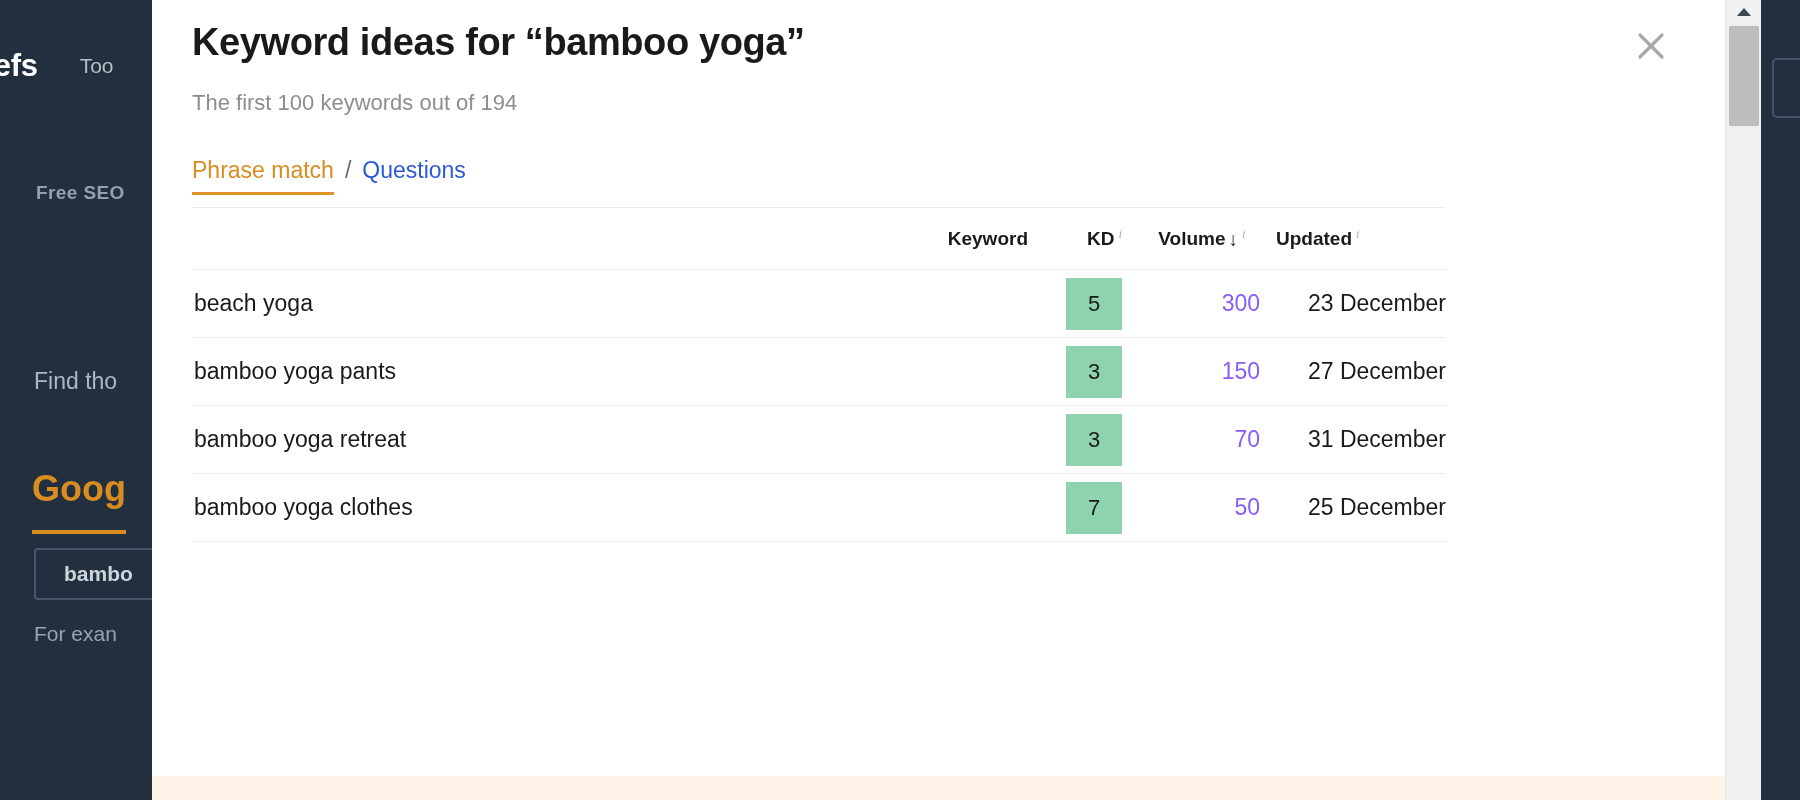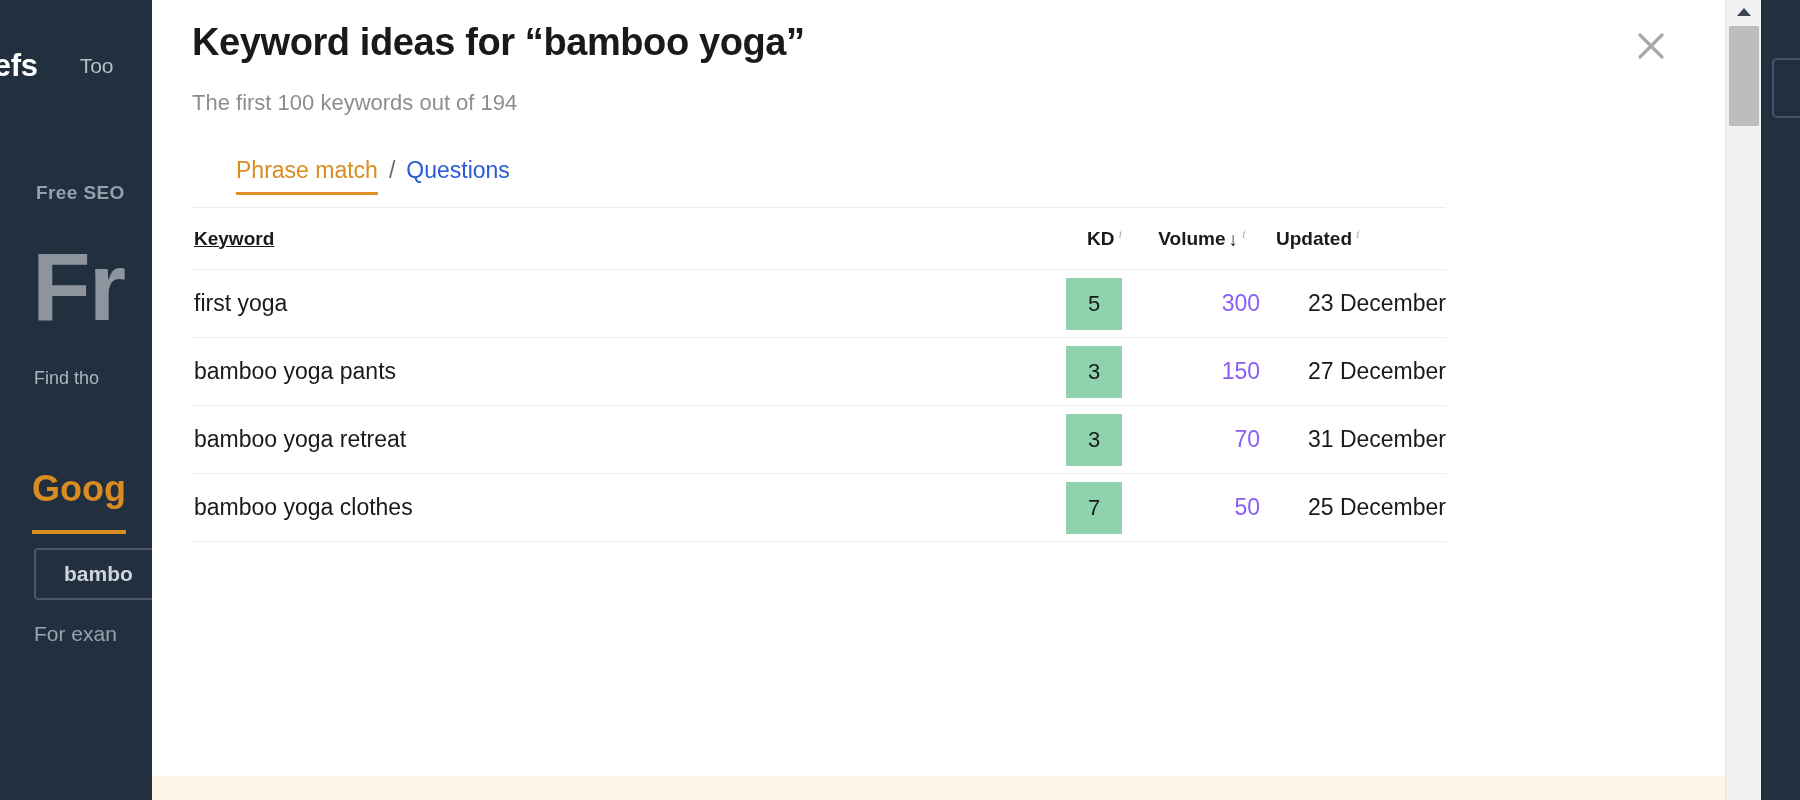--- a/index.html
+++ b/index.html
@@ -33,21 +33,21 @@
     font-size:19px; font-weight:700; color:#96a0ad; letter-spacing:.4px;
     white-space:nowrap;
   }
   #bg-h1 {
     position:absolute; top:232px; left:32px;
     font-size:96px; font-weight:700; color:#8d949e; letter-spacing:-2px;
     white-space:nowrap;
   }
   #bg-sub {
     position:absolute; top:368px; left:34px;
-    font-size:18px; color:#aeb6c1; white-space:nowrap;
+    font-size:23px; color:#aeb6c1; white-space:nowrap;
   }
   #bg-link {
     position:absolute; top:468px; left:32px;
     font-size:36px; font-weight:700; color:#d98c20;
     border-bottom:4px solid #d98c20; padding-bottom:20px;
     white-space:nowrap;
   }
   #bg-search-box {
     position:absolute; top:548px; left:34px;
     width:360px; height:52px;
@@ -91,21 +91,20 @@
   }
   #modal-subtitle {
     position:absolute; left:40px; top:96px;
     font-size:22px; color:#8e8e8e; white-space:nowrap;
   }
 
   #tabs {
     position:absolute; left:40px; top:163px;
     display:flex; align-items:baseline; gap:11px;
     font-size:23px;
-    margin-left:44px;
   }
   #tabs .tab-active {
     color:#d98c20; font-weight:400;
     border-bottom:3px solid #e0922a; padding-bottom:8px;
     cursor:pointer;
   }
   #tabs .tab-sep { color:#6b6b6b; }
   #tabs .tab-link { color:#2a5bd7; cursor:pointer; }
 
   
@@ -120,21 +119,21 @@
   #kw-table col.c-vol  { width:122px; }
   #kw-table col.c-upd  { width:180px; }
 
   #kw-table thead th {
     border-top:1px solid #ececec;
     border-bottom:1px solid #ececec;
     height:62px;
     font-size:19px; font-weight:700; color:#1a1a1a;
     vertical-align:middle;
   }
-  th.h-kw  { text-align:left; padding-left:2px;text-decoration:underline; }
+  th.h-kw  { text-align:right; padding-left:2px; }
   th.h-kd  { text-align:right; padding-right:22px; }
   th.h-vol { padding-right:6px; }
   th.h-upd { text-align:left;  padding-left:10px; }
 
   .info-i {
     font-size:13px; color:#b0b0b0; font-weight:400;
     font-style:italic; vertical-align:super; margin-left:4px;
     font-family:"Liberation Serif", serif;
     cursor:pointer;
   }
@@ -184,21 +183,20 @@
 <body>
 
 <div id="bg-page">
 
   <div id="bg-nav">
     <div id="bg-logo">refs</div>
     <div id="bg-nav-item">Too</div>
   </div>
 
   <div id="bg-eyebrow">Free SEO</div>
-  <div id="bg-h1">Fr</div>
   <div id="bg-sub">Find tho</div>
   <div id="bg-link">Goog</div>
 
   <div id="bg-search-box">
     <span id="bg-search-val">bambo</span>
   </div>
 
   <div id="bg-hint">For exan</div>
 
   <div id="bg-right-btn">
@@ -242,21 +240,21 @@
         <th class="h-vol">
           <span>Volume</span><span class="sort-arrow">↓</span><span class="info-i">i</span>
         </th>
         <th class="h-upd">
           <span>Updated</span><span class="info-i">i</span>
         </th>
       </tr>
     </thead>
     <tbody id="kw-tbody">
           <tr>
-            <td class="d-kw">first yoga</td>
+            <td class="d-kw">beach yoga</td>
             <td class="d-kd"><span class="kd-badge" style="background: rgb(142, 211, 174);">5</span></td>
             <td class="d-vol">300</td>
             <td class="d-upd">23 December</td>
           </tr>
           <tr>
             <td class="d-kw">bamboo yoga pants</td>
             <td class="d-kd"><span class="kd-badge" style="background: rgb(142, 211, 174);">3</span></td>
             <td class="d-vol">150</td>
             <td class="d-upd">27 December</td>
           </tr>

